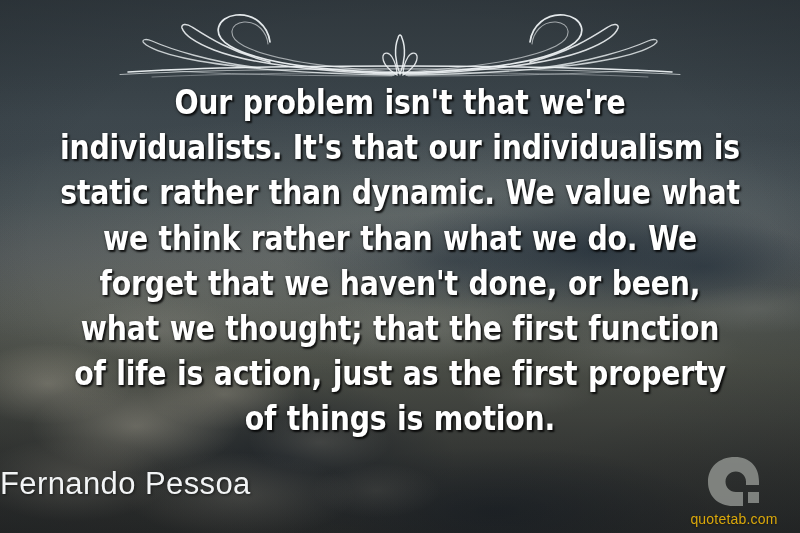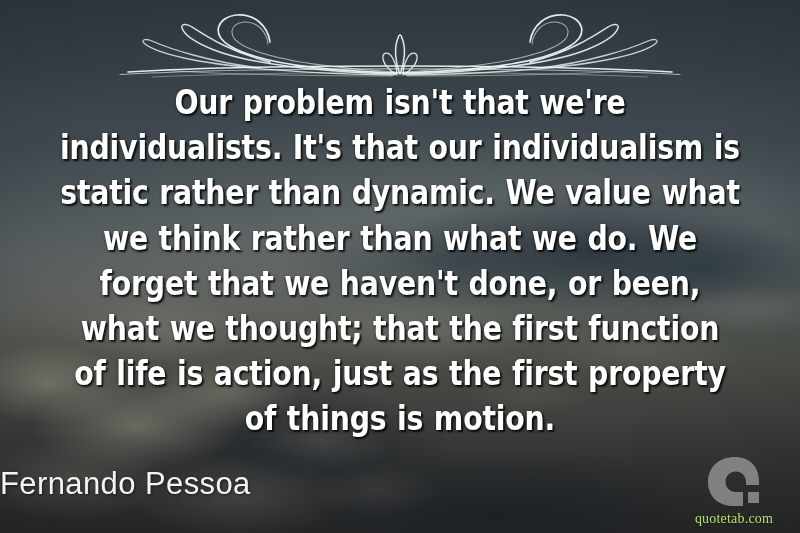--- a/index.html
+++ b/index.html
@@ -129,23 +129,23 @@
     text-align: center;
     opacity: 0.92;
   }
   #wm-logo {
     width: 58px;
     height: 54px;
     margin: 0 auto 2px auto;
     display: block;
   }
   #wm-text {
-    font-family: Liberation Serif, serif;
+    font-family: Liberation Sans, sans-serif;
     font-size: 14px;
-    color: #bef264;
+    color: #eab308;
     letter-spacing: 0.2px;
     text-shadow: 0 1px 2px rgba(0,0,0,0.45);
   }
 </style>
 </head>
 <body>
 
 <div id="card">
 
   <div class="bg-layer" id="bg-sky"></div>

